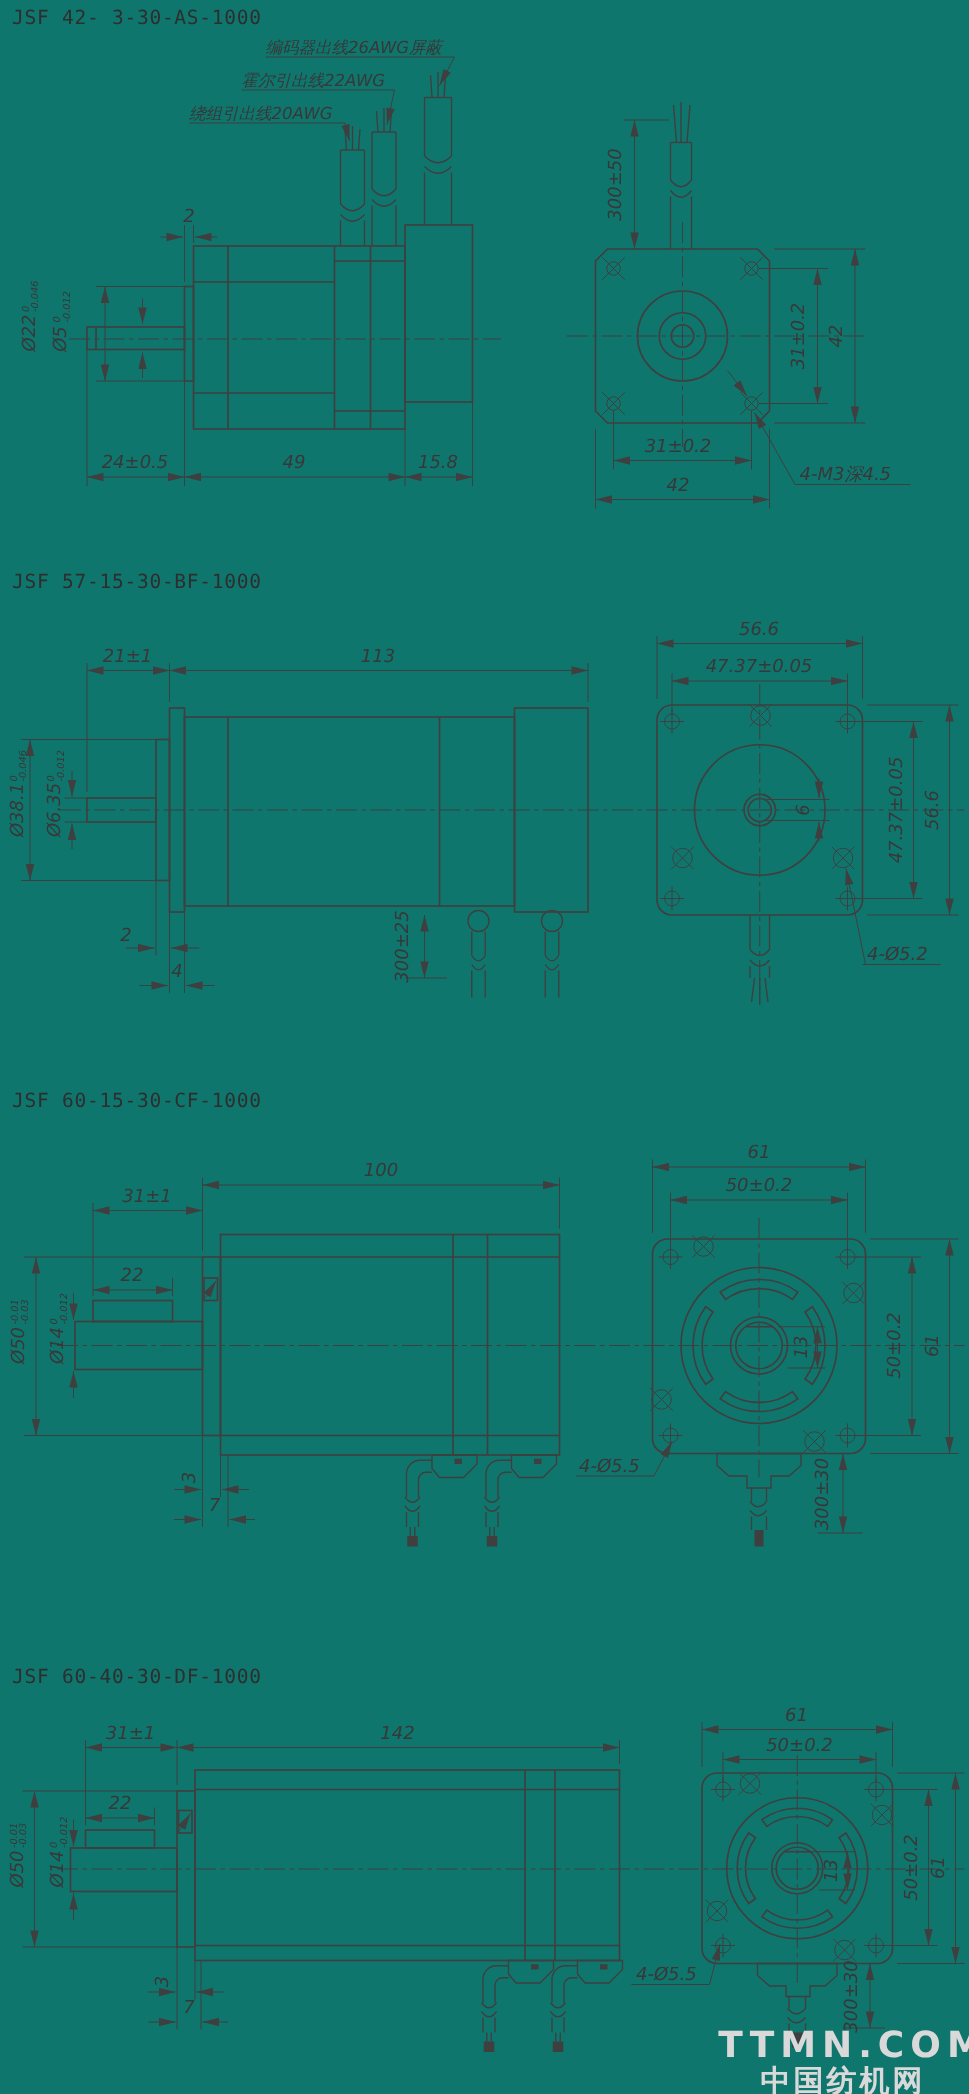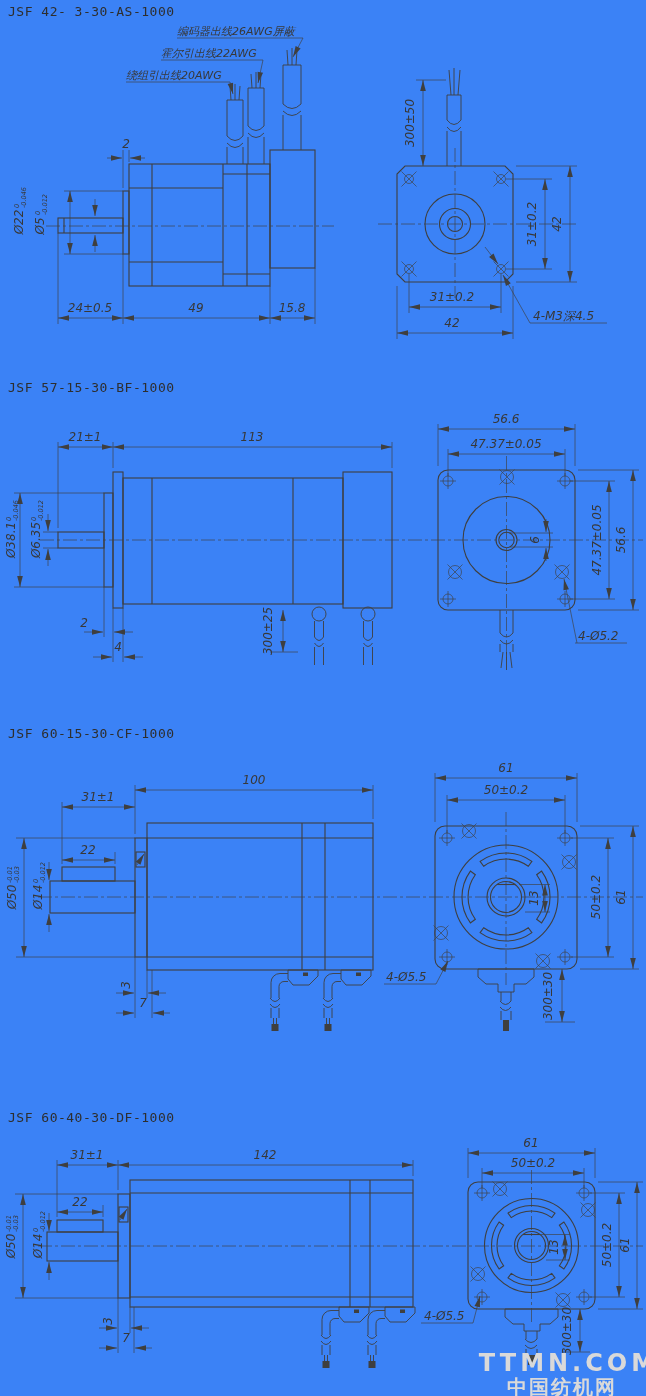--- a/index.html
+++ b/index.html
@@ -1,16 +1,16 @@
 <!DOCTYPE html>
 <html><head>
 <meta charset="utf-8">
 <style>
   html,body{margin:0;padding:0;background:#fff;}
-  .canvas{width:646px;height:1396px;background:#3b82f6;position:relative;overflow:hidden;
+  .canvas{width:646px;height:1396px;background:#0f766e;position:relative;overflow:hidden;
           font-family:"DejaVu Sans",sans-serif;}
   svg{display:block;}
   .tt{font:13px "DejaVu Sans Mono",monospace;fill:#2e2e2e;letter-spacing:.5px;}
   .d {font:italic 12px "DejaVu Sans",sans-serif;fill:#383838;}
   .dsm{font:italic 6.5px "DejaVu Sans",sans-serif;fill:#383838;}
   .cn{font:italic 11px "DejaVu Sans",sans-serif;fill:#383838;}
   .wm1{font:bold 24px "DejaVu Sans",sans-serif;fill:#d9d9d9;letter-spacing:4px;}
   .wm2{font:bold 20px "DejaVu Sans",sans-serif;fill:#d9d9d9;letter-spacing:2px;}
   .ol{stroke:#3f3f3f;stroke-width:1.1;fill:none;stroke-linejoin:miter;}
   .th{stroke:#3f3f3f;stroke-width:.65;fill:none;}

